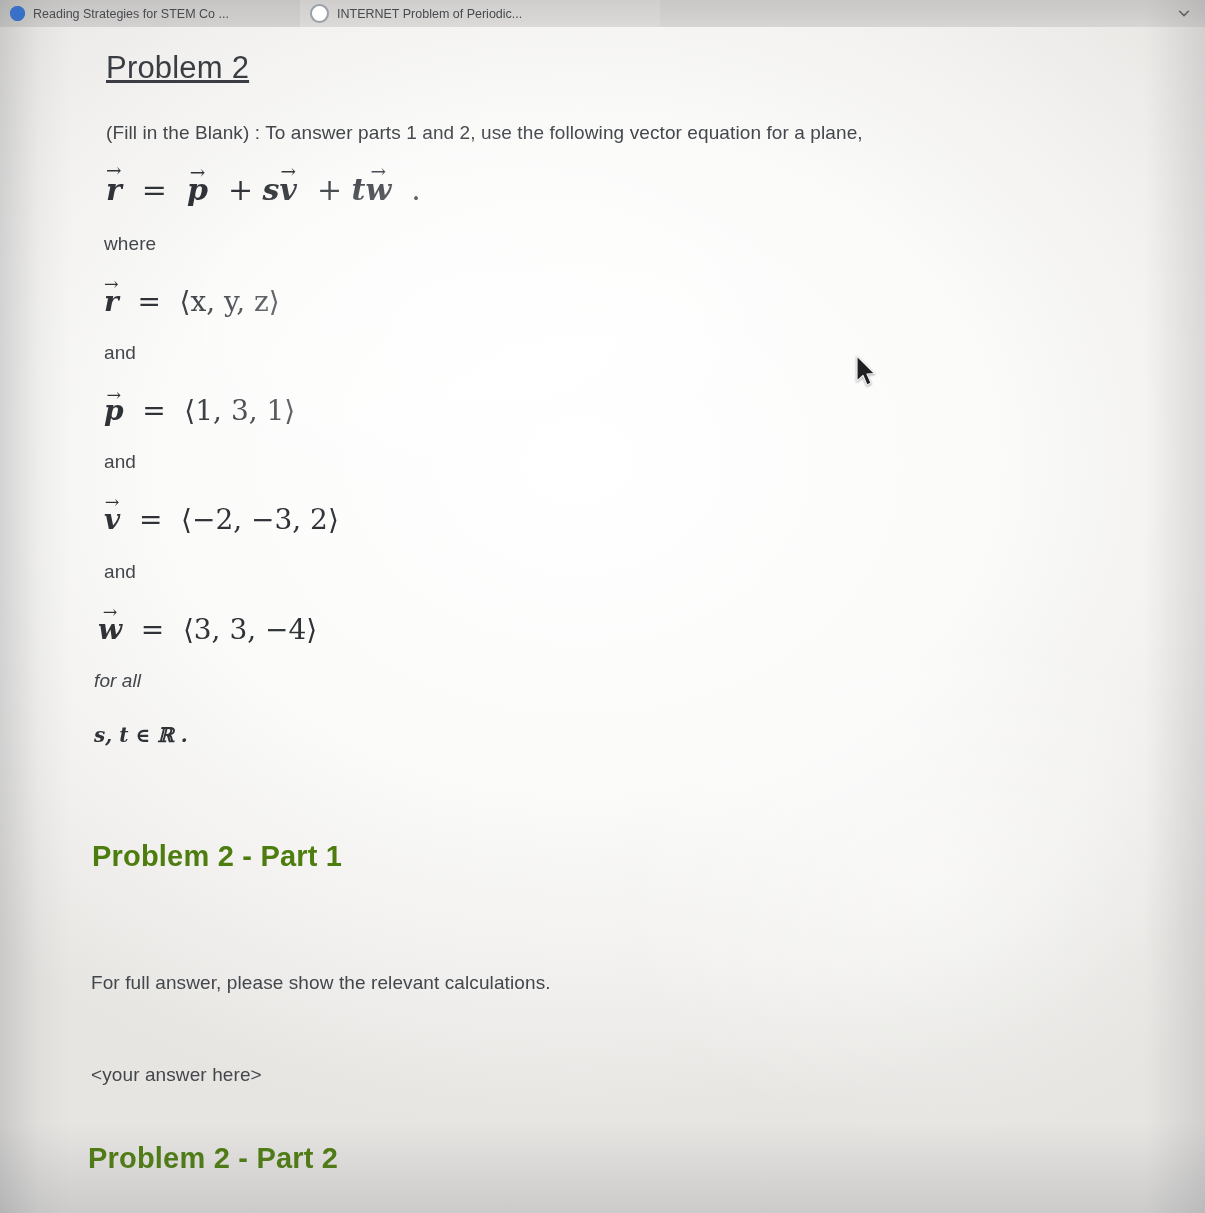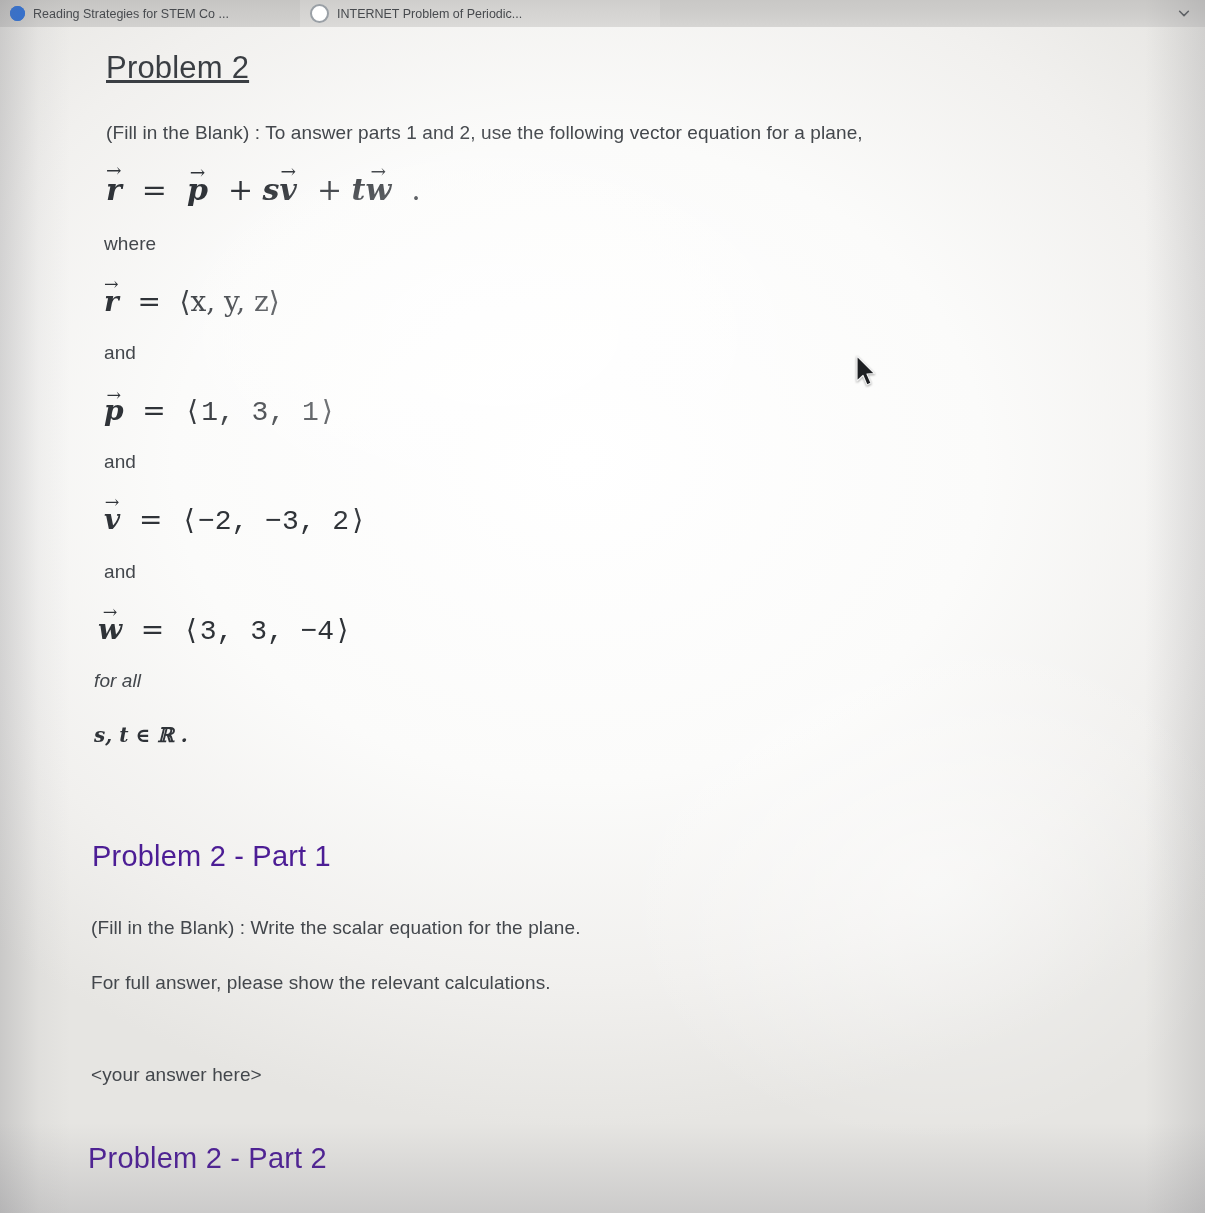--- a/index.html
+++ b/index.html
@@ -135,40 +135,40 @@
 
   .math {
     position: absolute;
     font-family: "DejaVu Serif", serif;
     font-style: italic;
     font-weight: 700;
     color: #2f3338;
     white-space: nowrap;
   }
   .math .op { font-style: normal; font-weight: 400; }
-  .math .num { font-style: normal; font-weight: 700; font-family: Liberation Mono, monospace; }
+  .math .num { font-style: normal; font-weight: 700; }
   .math .ang { font-style: normal; font-weight: 400; }
   .math .vecwrap { position: relative; display: inline-block; }
   .math .vecwrap .arrow {
     position: absolute;
     left: 50%;
     transform: translateX(-50%);
     font-style: normal;
     font-weight: 400;
     font-size: 0.62em;
     line-height: 1;
   }
 
   h2.part-title {
     position: absolute;
     left: 92px;
     margin: 0;
     font-size: 29px;
-    font-weight: 400;
-    color: #4c1d95;
+    font-weight: 700;
+    color: #4d7c0f;
     letter-spacing: 0.2px;
   }
 
   
   .doc, .tabstrip { filter: blur(0.25px); }
 
   .cursor {
     position: absolute;
     left: 855px;
     top: 355px;
@@ -243,21 +243,20 @@
     <span class="op">&nbsp;=&nbsp;</span>
     <span class="ang num">⟨3, 3, −4⟩</span>
   </div>
 
   <div class="para" style="left:94px; top:643px;font-style:italic;">for all</div>
 
   <div class="math" style="left:94px; top:696px; font-size:20px;">s, t ∈ ℝ .</div>
 
   <h2 class="part-title" style="top:813px;">Problem 2 - Part 1</h2>
 
-  <div class="para" style="left:91px; top:890px;">(Fill in the Blank) : Write the scalar equation for the plane.</div>
   <div class="para" style="left:91px; top:945px;">For full answer, please show the relevant calculations.</div>
   <div class="para" style="left:91px; top:997px;margin-top:40px;">&lt;your answer here&gt;</div>
 
   <h2 class="part-title" style="left:88px; top:1115px;">Problem 2 - Part 2</h2>
 
 </div>
 
 <div class="glare-a"></div>
 <div class="glare-b"></div>
 <div class="edge-shadow-left"></div>

